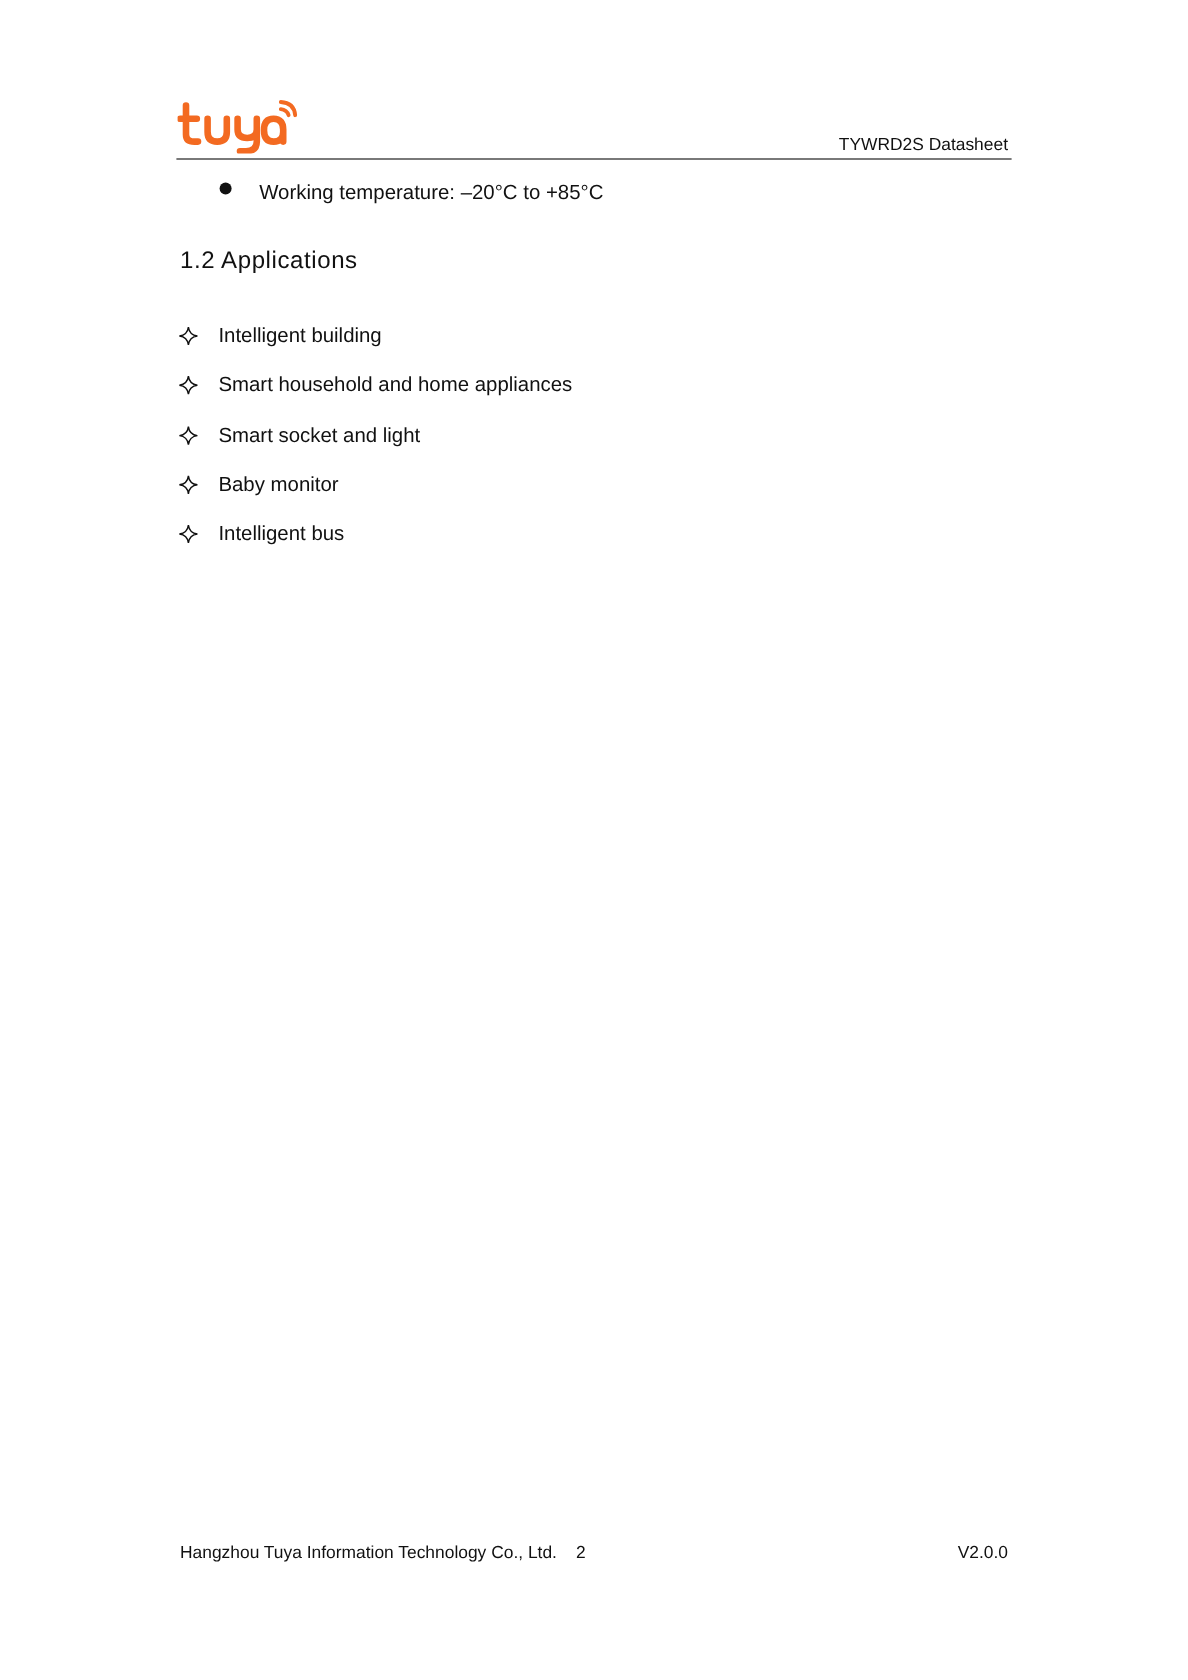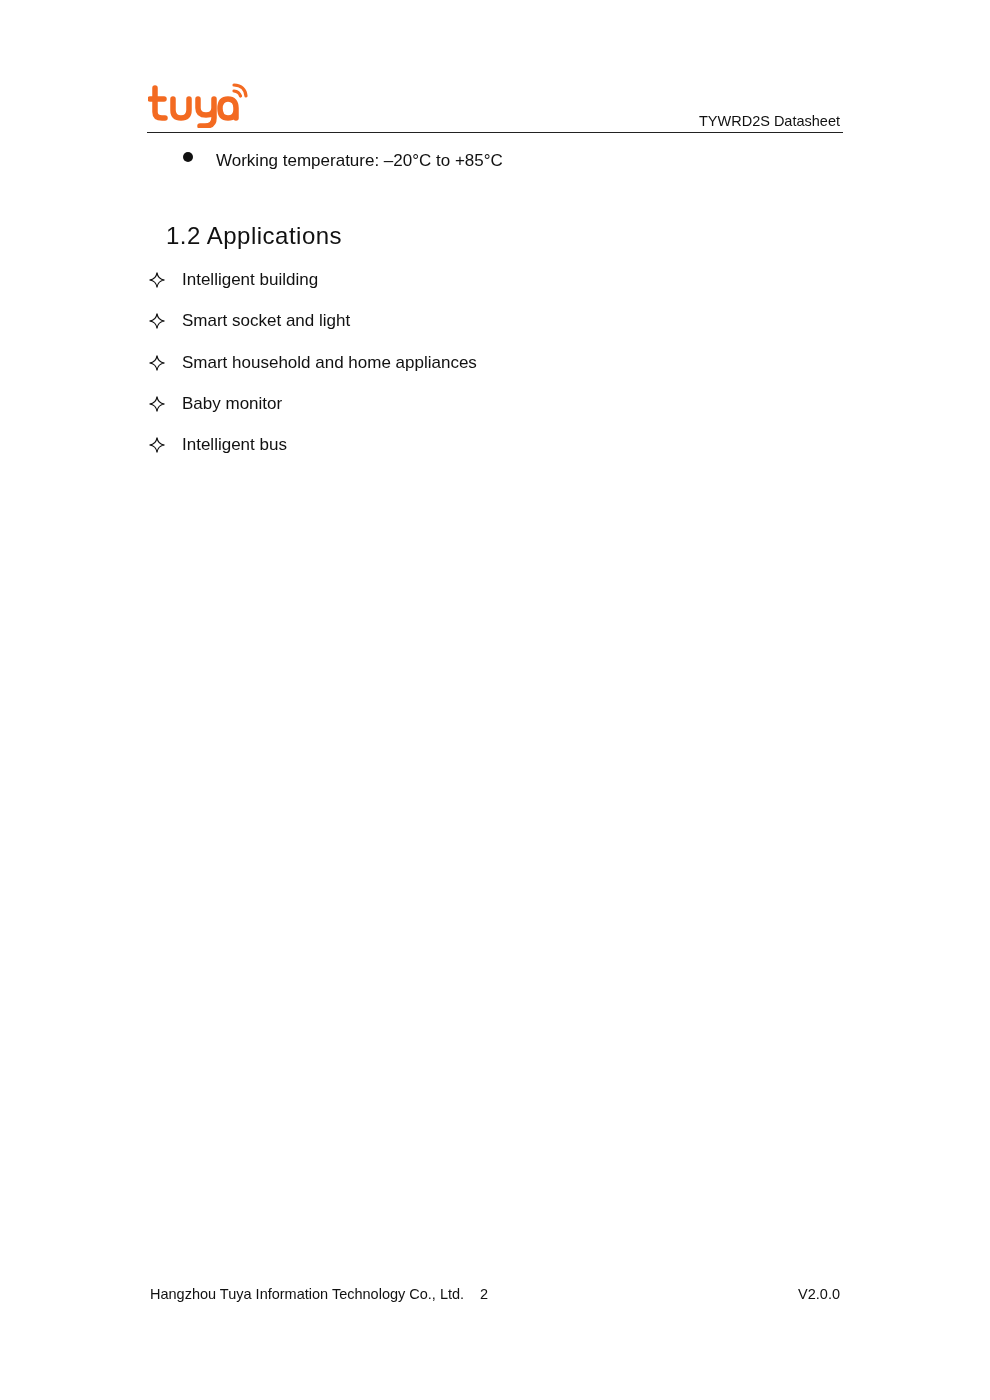--- a/index.html
+++ b/index.html
@@ -5,21 +5,21 @@
   html, body { margin: 0; padding: 0; background: #ffffff; }
   body {
     width: 990px; height: 1400px; position: relative; overflow: hidden;
     font-family: "Liberation Sans", sans-serif; color: #111111;
   }
   .logo { position: absolute; left: 148px; top: 82px; width: 100px; height: 46px; }
   .doc-title { position: absolute; right: 150px; top: 113px; font-size: 14.5px; color: #111; }
   .header-rule { position: absolute; left: 147px; top: 132px; width: 696px; height: 0; border-top: 1.3px solid #222; }
   .feature-bullet { position: absolute; left: 183px; top: 151px; font-size: 17px; display: flex; }
   .dot { width: 10px; height: 10px; border-radius: 50%; background: #111; margin-right: 23px; margin-top: 1px; }
-  .section-title { position: absolute; left: 150px; top: 206px; font-size: 24px; letter-spacing: 0.5px; font-weight: normal; margin: 16px; color: #111; }
+  .section-title { position: absolute; left: 150px; top: 206px; font-size: 20px; letter-spacing: 0.5px; font-weight: normal; margin: 0; color: #111; }
   .app-list { position: absolute; left: 148px; top: 270px; margin: 0; padding: 0; list-style: none; }
   .app-item { height: 41.3px; display: flex; align-items: flex-start; font-size: 17px; }
   .star { width: 18px; height: 18px; margin-right: 16px; margin-top: 1px; }
   .footer-left { position: absolute; left: 150px; top: 1286px; font-size: 14.5px; }
   .page-num { margin-left: 16px; }
   .footer-right { position: absolute; right: 150px; top: 1286px; font-size: 14.5px; }
 </style>
 </head>
 <body>
 
@@ -54,27 +54,27 @@
   <li class="app-item">
     <svg class="star" viewBox="0 0 18 18">
         <path d="M9 1.5 Q9.8 8.2 16.5 9 Q9.8 9.8 9 16.5 Q8.2 9.8 1.5 9 Q8.2 8.2 9 1.5 Z" fill="none" stroke="#111" stroke-width="1.2"></path>
       </svg>
     <span>Intelligent building</span>
   </li>
   <li class="app-item">
     <svg class="star" viewBox="0 0 18 18">
         <path d="M9 1.5 Q9.8 8.2 16.5 9 Q9.8 9.8 9 16.5 Q8.2 9.8 1.5 9 Q8.2 8.2 9 1.5 Z" fill="none" stroke="#111" stroke-width="1.2"></path>
       </svg>
-    <span>Smart socket and light</span>
+    <span>Smart household and home appliances</span>
   </li>
   <li class="app-item">
     <svg class="star" viewBox="0 0 18 18">
         <path d="M9 1.5 Q9.8 8.2 16.5 9 Q9.8 9.8 9 16.5 Q8.2 9.8 1.5 9 Q8.2 8.2 9 1.5 Z" fill="none" stroke="#111" stroke-width="1.2"></path>
       </svg>
-    <span>Smart household and home appliances</span>
+    <span>Smart socket and light</span>
   </li>
   <li class="app-item">
     <svg class="star" viewBox="0 0 18 18">
         <path d="M9 1.5 Q9.8 8.2 16.5 9 Q9.8 9.8 9 16.5 Q8.2 9.8 1.5 9 Q8.2 8.2 9 1.5 Z" fill="none" stroke="#111" stroke-width="1.2"></path>
       </svg>
     <span>Baby monitor</span>
   </li>
   <li class="app-item">
     <svg class="star" viewBox="0 0 18 18">
         <path d="M9 1.5 Q9.8 8.2 16.5 9 Q9.8 9.8 9 16.5 Q8.2 9.8 1.5 9 Q8.2 8.2 9 1.5 Z" fill="none" stroke="#111" stroke-width="1.2"></path>

